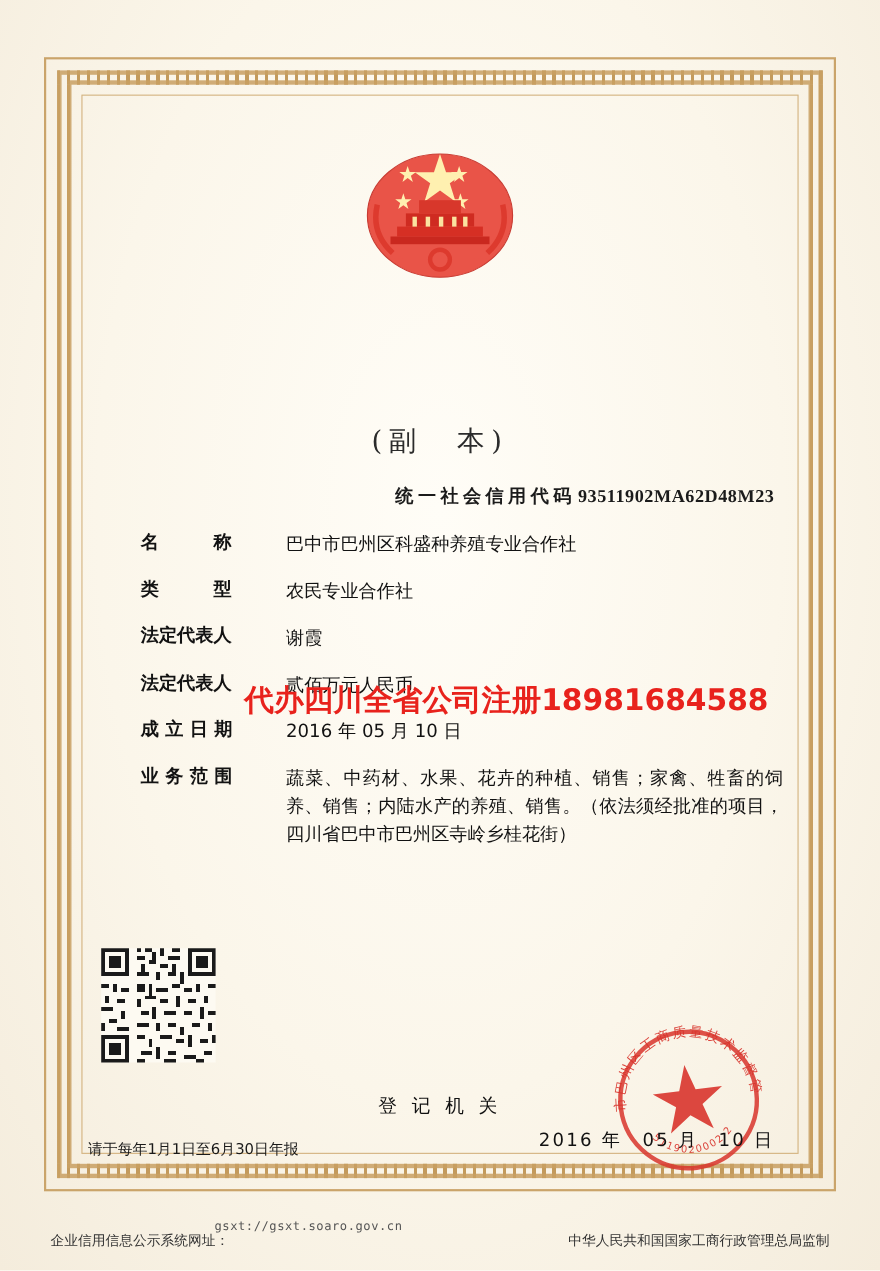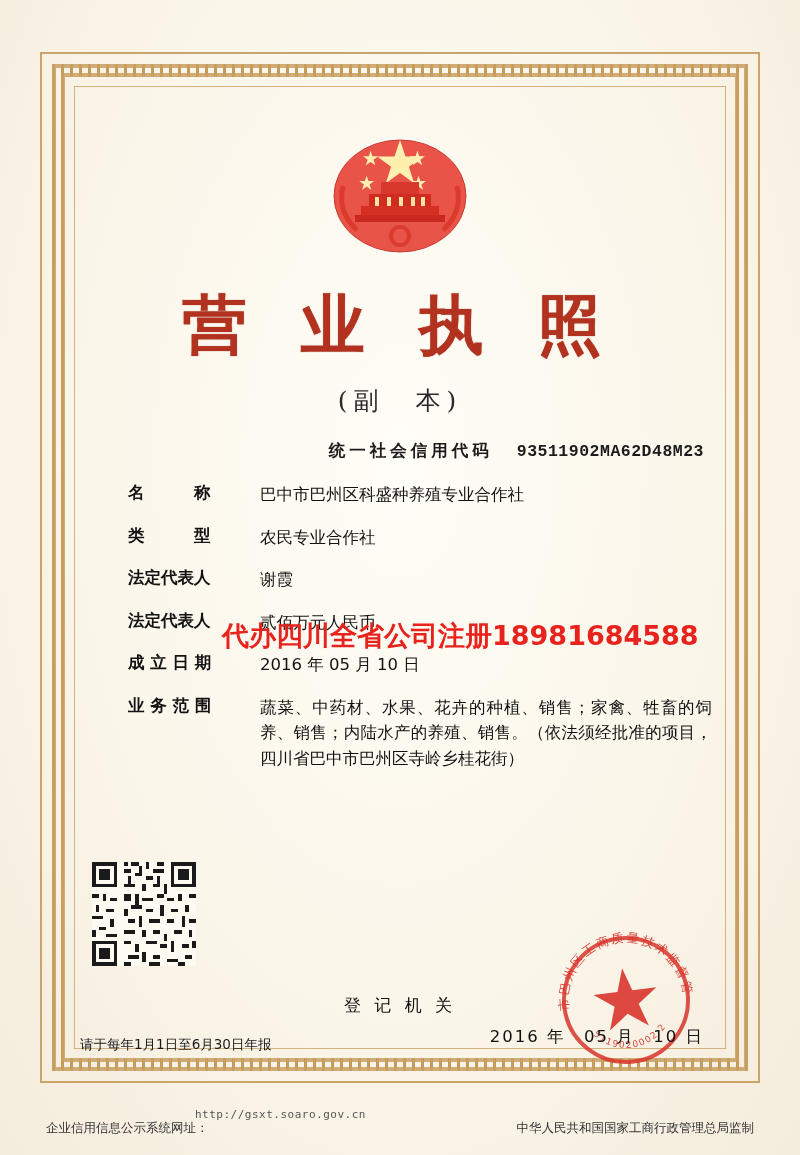--- a/index.html
+++ b/index.html
@@ -69,21 +69,21 @@
     color:#2b2b2b;
   }
   .credit-code {
     position:absolute; right:96px; top:440px;
     font-size:16.5px;
     letter-spacing:1px;
     color:#1b1b1b;
     font-weight:bold;
   }
   .credit-code .label { letter-spacing:4px; }
-  .credit-code .value { font-family:Liberation Mono, monospace; letter-spacing:.5px; margin-left:24px;}
+  .credit-code .value { font-family:Liberation Serif, serif; letter-spacing:.5px; margin-left:2px;}
 
   .fields {
     position:absolute; left:128px; right:88px; top:482px;
   }
   .row {
     display:flex;
     align-items:flex-start;
     margin-bottom:17px;
     font-size:16.5px;
     color:#121212;
@@ -186,21 +186,20 @@
           <rect x="74" y="79" width="4" height="9"></rect>
           <rect x="86" y="79" width="4" height="9"></rect>
           <rect x="96" y="79" width="4" height="9"></rect>
         </g>
         <path d="M18 68 q-6 26 14 44 M132 68 q6 26 -14 44" stroke="#dd3a2e" stroke-width="5" fill="none"></path>
         <circle cx="75" cy="118" r="9" fill="none" stroke="#dd3a2e" stroke-width="4"></circle>
       </g>
     </svg>
   </div>
 
-  <div class="title">营 业 执 照</div>
   <div class="subtitle">(副　本)</div>
 
   <div class="credit-code">
     <span class="label">统一社会信用代码</span><span class="value">93511902MA62D48M23</span>
   </div>
 
   <div class="fields">
     <div class="row">
       <div class="lbl">名　　　称</div>
       <div class="val">巴中市巴州区科盛种养殖专业合作社</div>
@@ -330,17 +329,17 @@
         <textPath href="#sealArcBot" startOffset="50%" text-anchor="middle">5119020002 2</textPath>
       </text>
     </svg>
   </div>
 
   <div class="date-line">2016 年　05 月　10 日</div>
   <div class="annual-note">请于每年1月1日至6月30日年报</div>
 
   <div class="footer">
     <div class="left">企业信用信息公示系统网址：</div>
-    <div class="center">http://gsxt.soaro.gov.cn</div>
+    <div class="center">gsxt://gsxt.soaro.gov.cn</div>
     <div class="right">中华人民共和国国家工商行政管理总局监制</div>
   </div>
 
 </div>
 
 </body></html>

